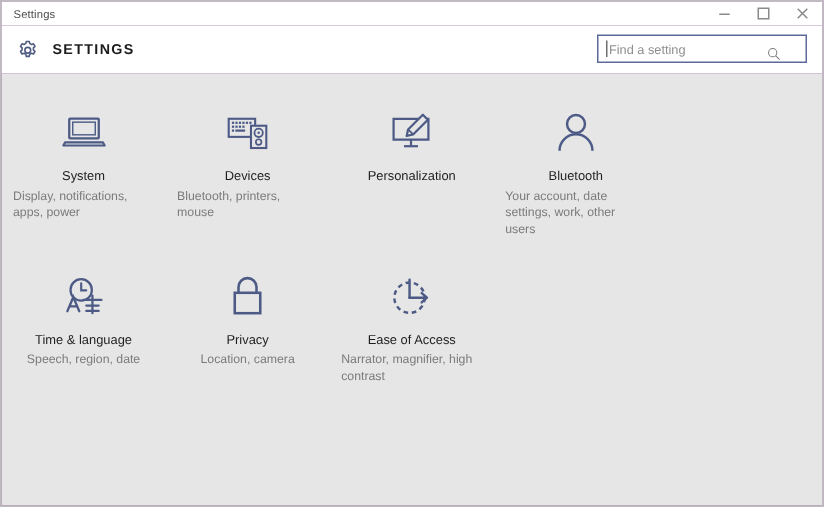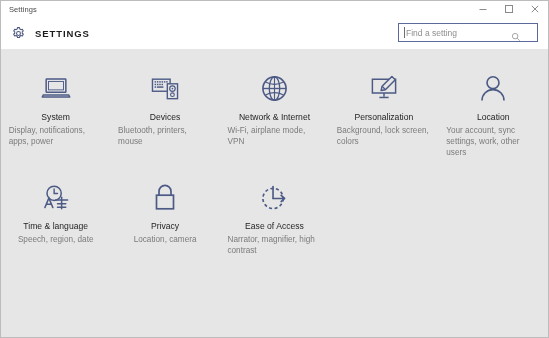--- a/index.html
+++ b/index.html
@@ -259,58 +259,43 @@
             <rect x="18.5" y="9.5" width="11" height="16" fill="#e6e6e6" stroke="currentColor" stroke-width="1.5"></rect>
             <circle cx="24" cy="14.6" r="3" fill="none" stroke="currentColor" stroke-width="1.3"></circle>
             <circle cx="24" cy="14.6" r="0.9" fill="currentColor"></circle>
             <circle cx="24" cy="21.2" r="2" fill="none" stroke="currentColor" stroke-width="1.2"></circle>
           </svg>
         </span>
         <span class="tile-title">Devices</span>
         <span class="tile-desc">Bluetooth, printers, mouse</span>
       </div>
 
-      <div class="tile">
-        <span class="tile-icon">
-          <svg width="27" height="27" viewBox="0 0 28 28" aria-hidden="true">
-            <circle cx="14" cy="14" r="12" fill="none" stroke="currentColor" stroke-width="1.7"></circle>
-            <ellipse cx="14" cy="14" rx="5.4" ry="12" fill="none" stroke="currentColor" stroke-width="1.4"></ellipse>
-            <line x1="2" y1="14" x2="26" y2="14" stroke="currentColor" stroke-width="1.4"></line>
-            <path d="M4.6 7.2a20 20 0 0 0 18.8 0" fill="none" stroke="currentColor" stroke-width="1.2"></path>
-            <path d="M4.6 20.8a20 20 0 0 1 18.8 0" fill="none" stroke="currentColor" stroke-width="1.2"></path>
-            <line x1="14" y1="2" x2="14" y2="26" stroke="currentColor" stroke-width="1.2"></line>
-          </svg>
-        </span>
-        <span class="tile-title">Network &amp; Internet</span>
-        <span class="tile-desc">Wi-Fi, airplane mode, VPN</span>
-      </div>
 
       <div class="tile">
         <span class="tile-icon">
           <svg width="30" height="26" viewBox="0 0 32 28" aria-hidden="true">
             <path d="M3.5 4.5h25v15h-25z" fill="none" stroke="currentColor" stroke-width="1.6"></path>
             <line x1="16" y1="19.5" x2="16" y2="23.5" stroke="currentColor" stroke-width="1.6"></line>
             <line x1="11" y1="24.2" x2="21" y2="24.2" stroke="currentColor" stroke-width="1.6"></line>
             <path d="M24.5 1.6l3.6 3.6-10.6 10.6-4.6 1 1-4.6z" fill="#e6e6e6" stroke="currentColor" stroke-width="1.6" stroke-linejoin="round"></path>
             <line x1="14.2" y1="12.4" x2="17.4" y2="15.6" stroke="currentColor" stroke-width="1.3"></line>
           </svg>
         </span>
         <span class="tile-title">Personalization</span>
-        <span class="tile-desc">Background, lock screen, colors</span>
       </div>
 
       <div class="tile">
         <span class="tile-icon">
           <svg width="26" height="27" viewBox="0 0 26 28" aria-hidden="true">
             <circle cx="13" cy="8" r="6.2" fill="none" stroke="currentColor" stroke-width="1.7"></circle>
             <path d="M1.6 26.5a11.4 11.4 0 0 1 22.8 0" fill="none" stroke="currentColor" stroke-width="1.7"></path>
           </svg>
         </span>
-        <span class="tile-title">Location</span>
-        <span class="tile-desc">Your account, sync settings, work, other users</span>
+        <span class="tile-title">Bluetooth</span>
+        <span class="tile-desc">Your account, date settings, work, other users</span>
       </div>
 
     </div>
 
     <div class="row row-2">
 
       <div class="tile">
         <span class="tile-icon">
           <svg width="30" height="27" viewBox="0 0 32 28" aria-hidden="true">
             <circle cx="14" cy="9.5" r="7.6" fill="none" stroke="currentColor" stroke-width="1.6"></circle>

